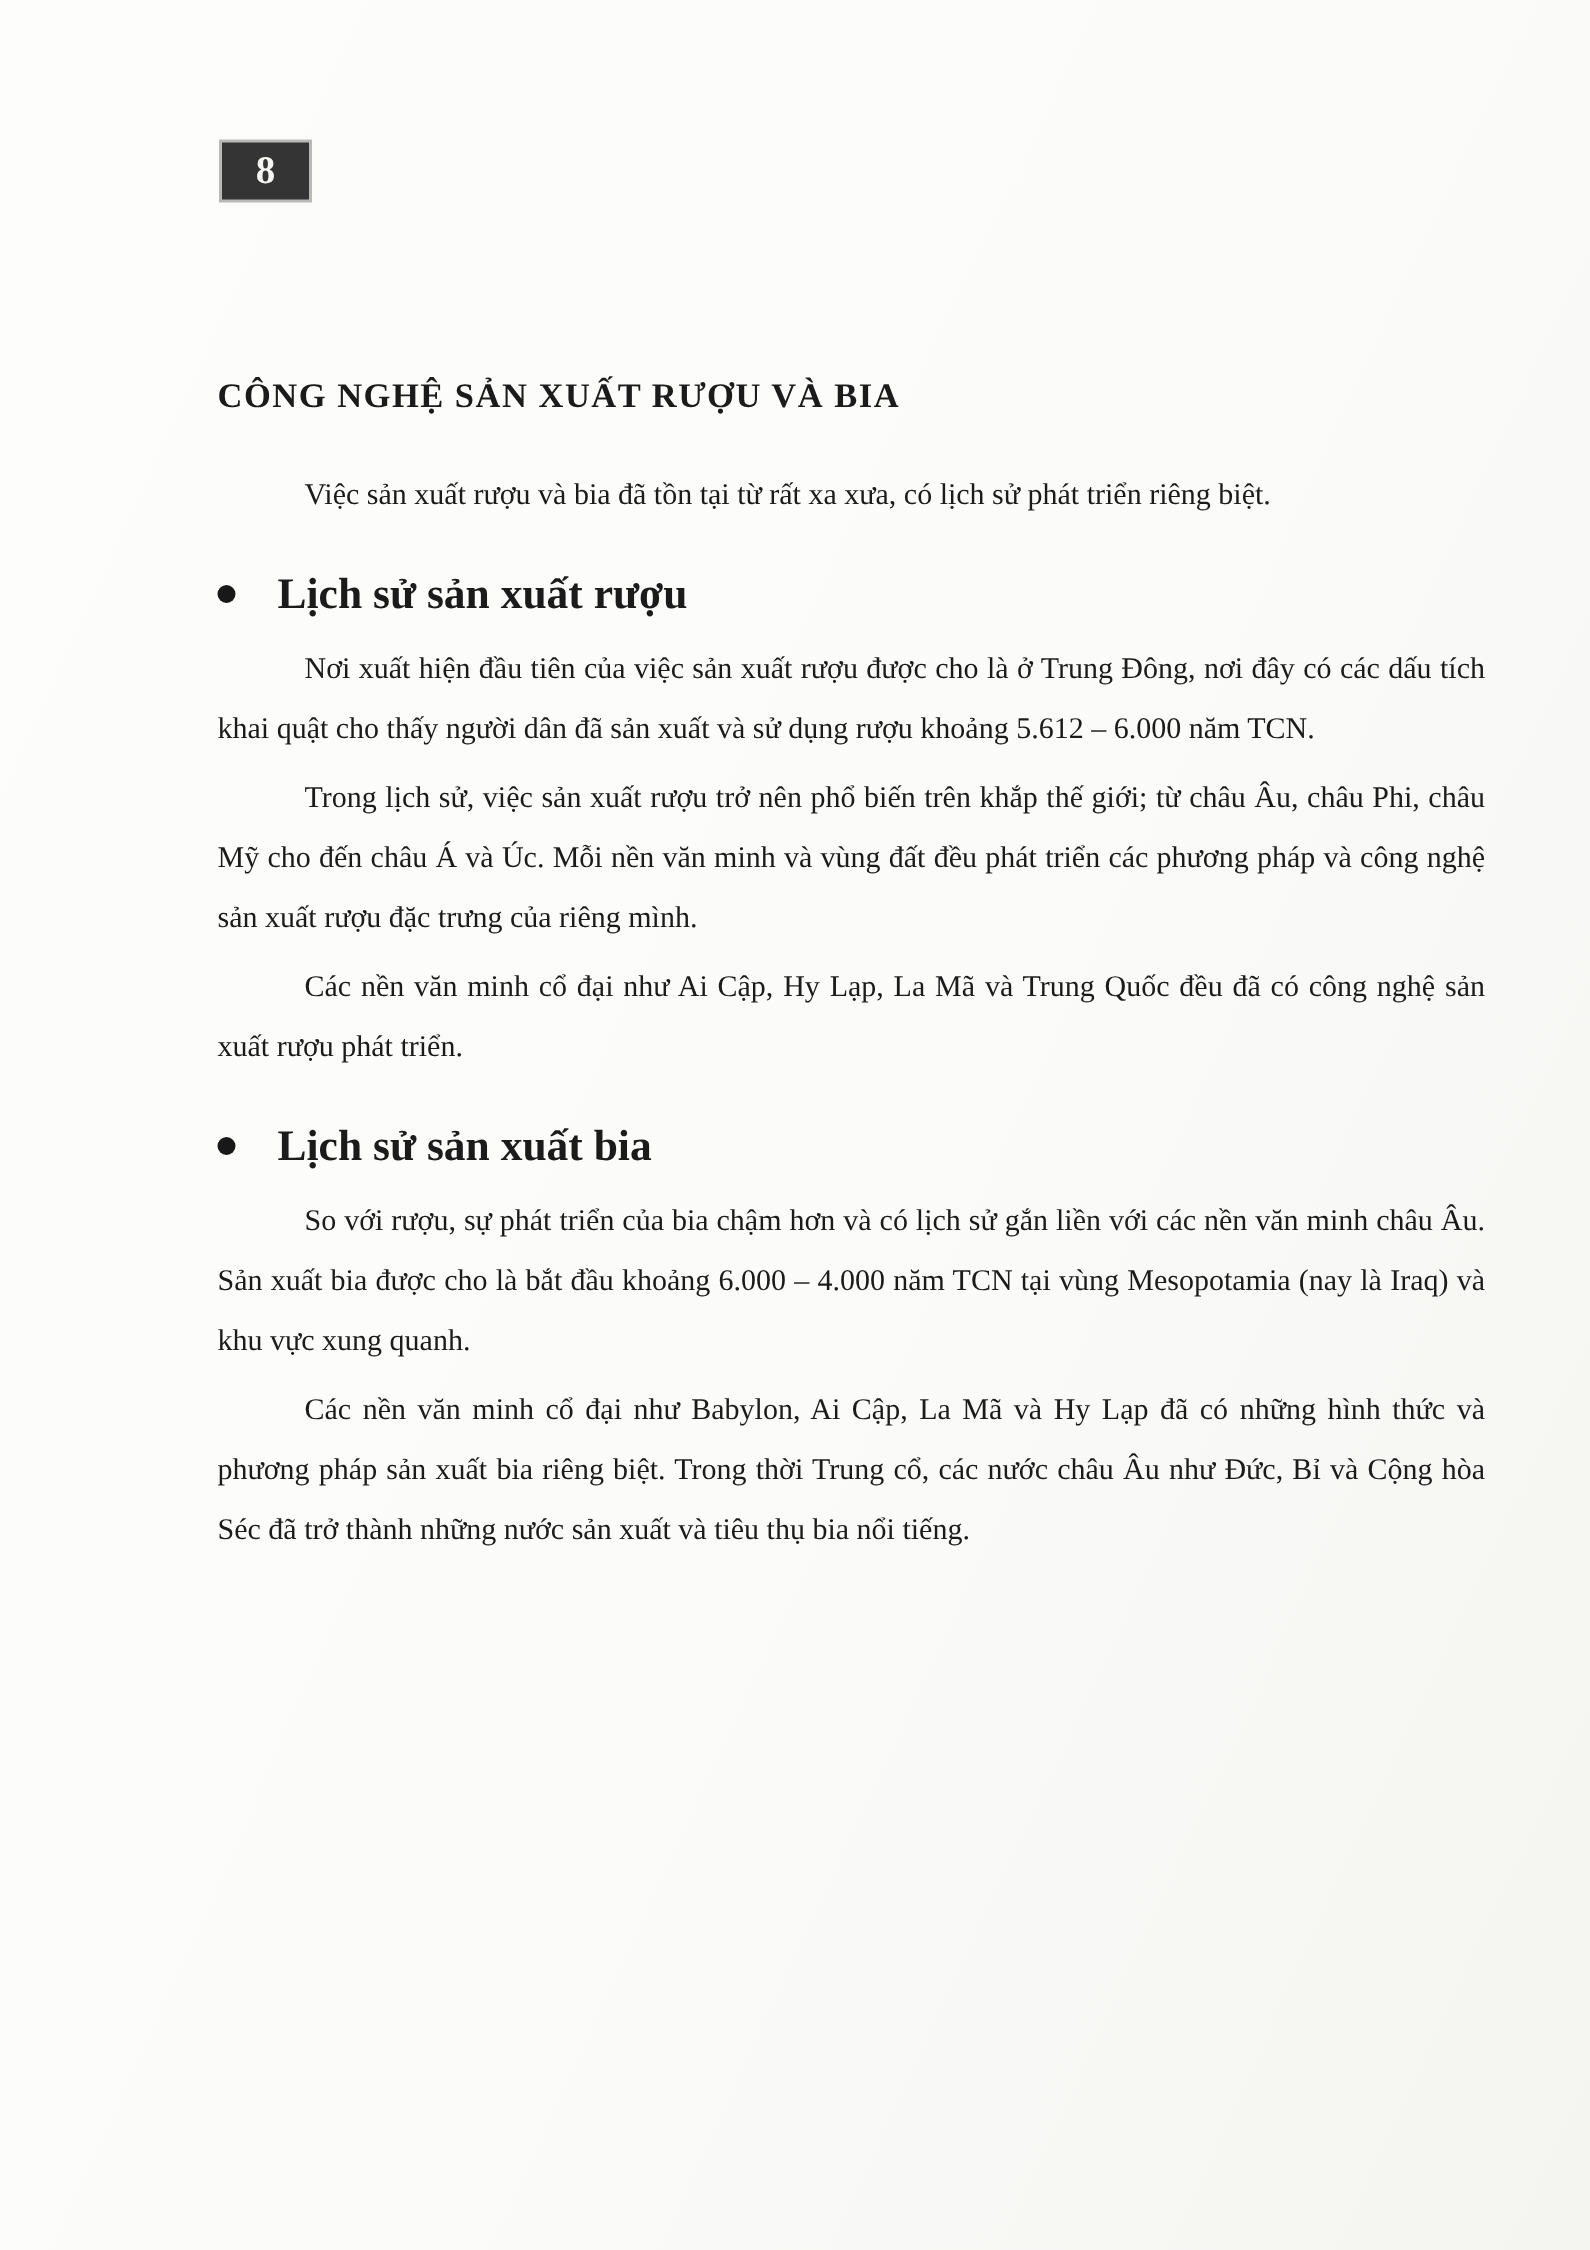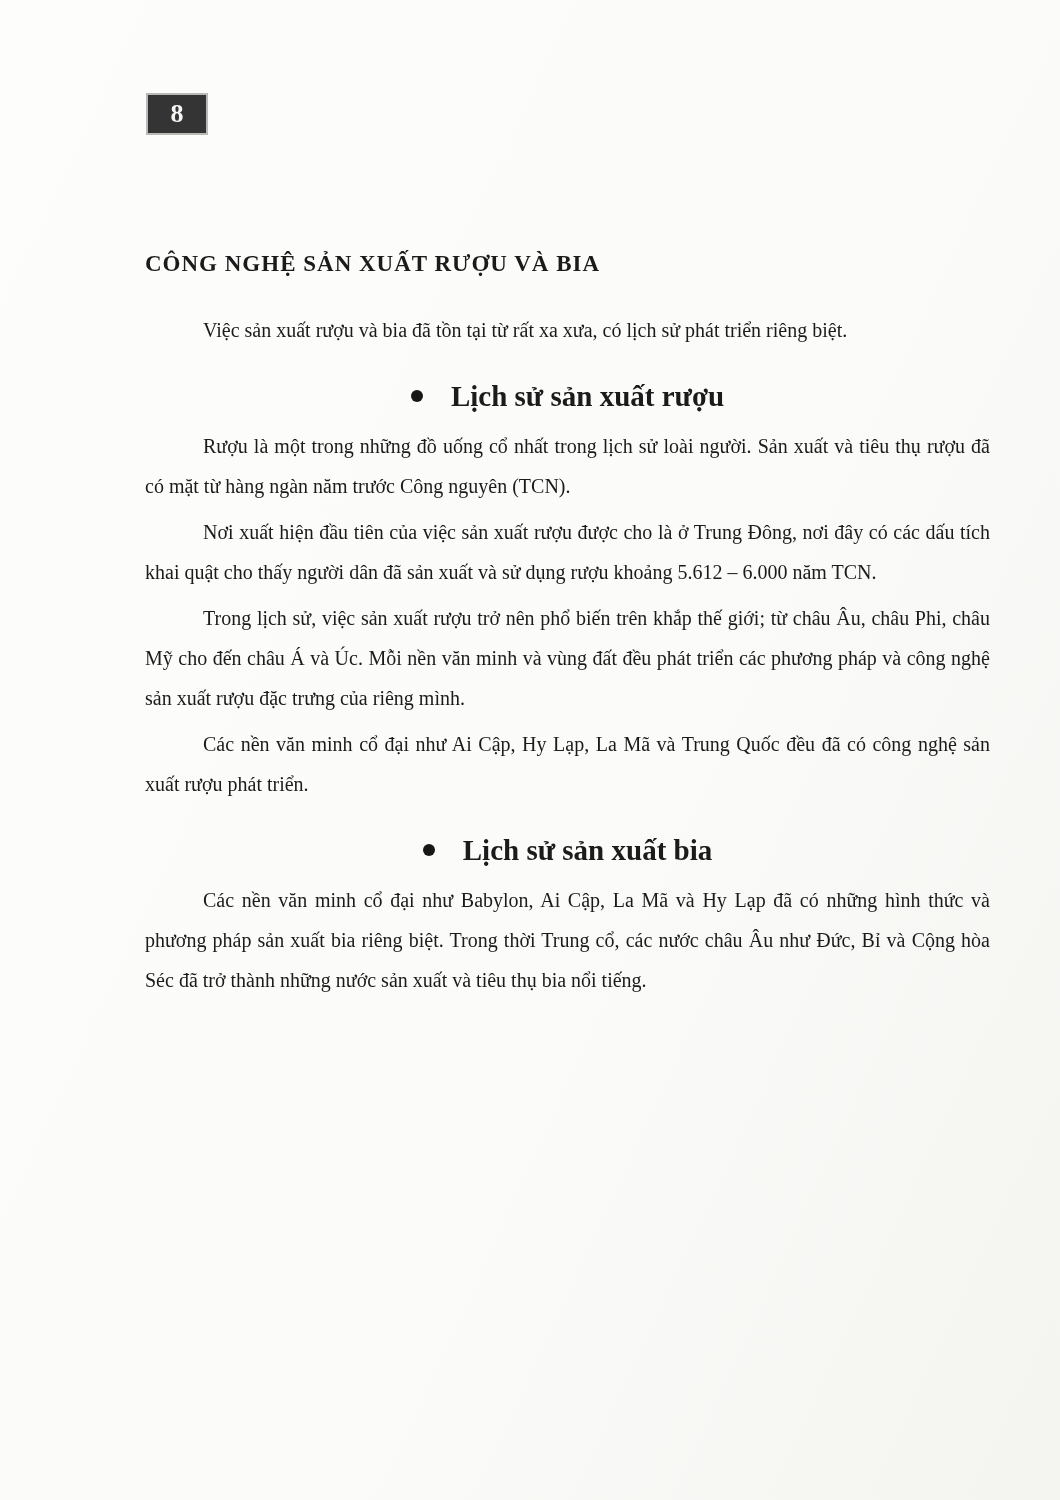--- a/index.html
+++ b/index.html
@@ -56,21 +56,20 @@
   p.para.first {
     margin-top: 32px;
   }
   .section-heading {
     margin: 26px 0 10px 0;
     display: flex;
     align-items: center;
     font-size: 29px;
     font-weight: bold;
     line-height: 40px;
-    justify-content: center;
   }
   .bullet {
     width: 12px;
     height: 12px;
     border-radius: 50%;
     background: #181818;
     margin-right: 28px;
     flex: 0 0 auto;
   }
 </style>
@@ -85,25 +84,25 @@
 
   <h1 class="title">CÔNG NGHỆ SẢN XUẤT RƯỢU VÀ BIA</h1>
 
   <p class="para first">Việc sản xuất rượu và bia đã tồn tại từ rất xa xưa, có lịch sử phát triển riêng biệt.</p>
 
   <div class="section-heading">
     <span class="bullet"></span>
     <span>Lịch sử sản xuất rượu</span>
   </div>
 
-  <p class="para">Rượu là một trong những đồ uống cổ nhất trong lịch sử loài người. Sản xuất và tiêu thụ rượu đã có mặt từ hàng ngàn năm trước Công nguyên (TCN).</p>
   <p class="para">Nơi xuất hiện đầu tiên của việc sản xuất rượu được cho là ở Trung Đông, nơi đây có các dấu tích khai quật cho thấy người dân đã sản xuất và sử dụng rượu khoảng 5.612 – 6.000 năm TCN.</p>
   <p class="para">Trong lịch sử, việc sản xuất rượu trở nên phổ biến trên khắp thế giới; từ châu Âu, châu Phi, châu Mỹ cho đến châu Á và Úc. Mỗi nền văn minh và vùng đất đều phát triển các phương pháp và công nghệ sản xuất rượu đặc trưng của riêng mình.</p>
   <p class="para">Các nền văn minh cổ đại như Ai Cập, Hy Lạp, La Mã và Trung Quốc đều đã có công nghệ sản xuất rượu phát triển.</p>
 
   <div class="section-heading">
     <span class="bullet"></span>
     <span>Lịch sử sản xuất bia</span>
   </div>
 
+  <p class="para">So với rượu, sự phát triển của bia chậm hơn và có lịch sử gắn liền với các nền văn minh châu Âu. Sản xuất bia được cho là bắt đầu khoảng 6.000 – 4.000 năm TCN tại vùng Mesopotamia (nay là Iraq) và khu vực xung quanh.</p>
   <p class="para">Các nền văn minh cổ đại như Babylon, Ai Cập, La Mã và Hy Lạp đã có những hình thức và phương pháp sản xuất bia riêng biệt. Trong thời Trung cổ, các nước châu Âu như Đức, Bỉ và Cộng hòa Séc đã trở thành những nước sản xuất và tiêu thụ bia nổi tiếng.</p>
 
 </div>
 
 </body></html>

